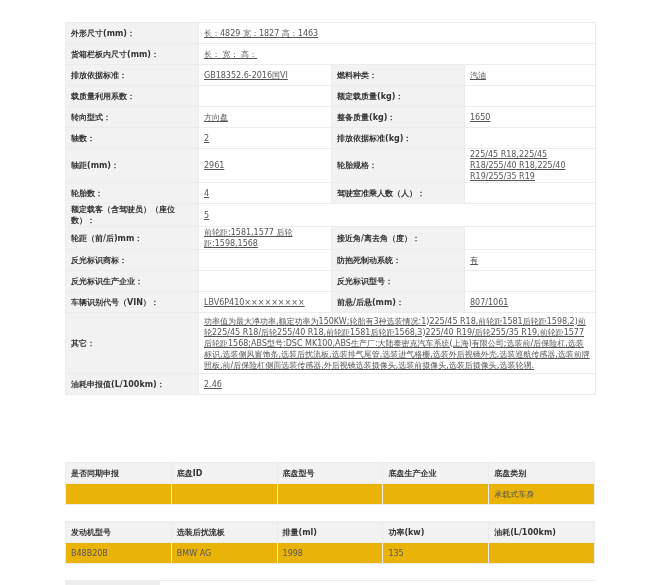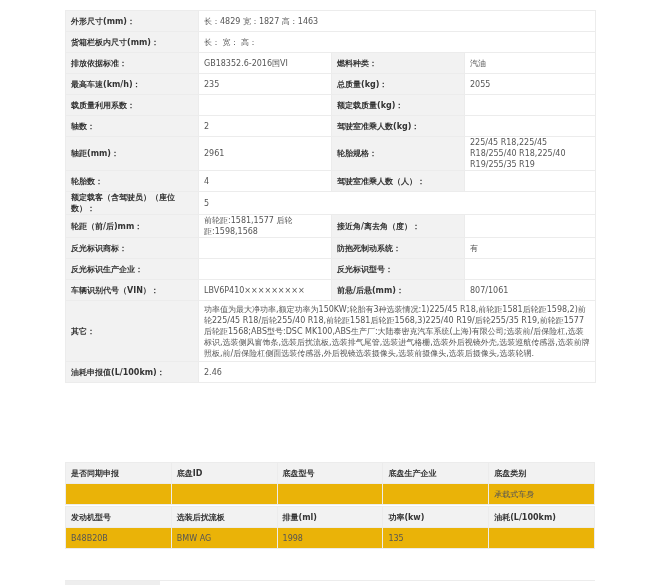--- a/index.html
+++ b/index.html
@@ -4,33 +4,33 @@
 <style>
   html, body { margin: 0; padding: 0; background: #ffffff; }
   body {
     width: 660px; height: 585px; overflow: hidden; position: relative;
     font-family: "DejaVu Sans", "Liberation Sans", sans-serif;
     font-size: 8px; color: #333;
   }
   .tbl { position: absolute; left: 65px; width: 530px; border-collapse: collapse; table-layout: fixed; }
   .tbl td { border: 1px solid #ececec; padding: 0 5px; vertical-align: middle; line-height: 11px; }
   .lbl { background: #f2f2f2; font-weight: bold; color: #333; }
-  .val { background: #ffffff; color: #555; }
+  .val { background: #ffffff; color: #555; text-decoration: underline; }
   .hdr td { background: #f2f2f2; font-weight: bold; color: #333; height: 20px; margin-left: 24px; }
   .data td { background: #eab308; color: #555; height: 20px; }
   .main td { height: 20px; }
   .main tr.tall td { height: 22px; }
   .main tr.other td { height: 60px; }
   .stub { position: absolute; left: 65px; top: 580px; width: 530px; height: 6px; border-top: 1px solid #ececec; }
   .stub .grey { width: 95px; height: 6px; background: #eeeeee; }
 </style>
 </head>
 <body>
 
-<table class="tbl main" style="top:10px;">
+<table class="tbl main" style="top:22px;">
   <colgroup>
       <col style="width:133px">
       <col style="width:133px">
       <col style="width:133px">
       <col style="width:131px">
     </colgroup>
   <tbody id="spec-body">
       <tr>
         <td class="lbl">外形尺寸(mm)：</td>
         <td class="val" colspan="3">长：4829 宽：1827 高：1463</td>
@@ -39,35 +39,35 @@
         <td class="lbl">货箱栏板内尺寸(mm)：</td>
         <td class="val" colspan="3">长： 宽： 高：</td>
       </tr>
       <tr>
         <td class="lbl">排放依据标准：</td>
         <td class="val">GB18352.6-2016国VI</td>
         <td class="lbl">燃料种类：</td>
         <td class="val">汽油</td>
       </tr>
       <tr>
-        <td class="lbl">最高车速(km/h)：</td>
-        <td class="val">235</td>
-        <td class="lbl">总质量(kg)：</td>
-        <td class="val">2055</td>
-      </tr>
-      <tr>
         <td class="lbl">载质量利用系数：</td>
         <td class="val"></td>
         <td class="lbl">额定载质量(kg)：</td>
         <td class="val"></td>
       </tr>
       <tr>
+        <td class="lbl">转向型式：</td>
+        <td class="val">方向盘</td>
+        <td class="lbl">整备质量(kg)：</td>
+        <td class="val">1650</td>
+      </tr>
+      <tr>
         <td class="lbl">轴数：</td>
         <td class="val">2</td>
-        <td class="lbl">驾驶室准乘人数(kg)：</td>
+        <td class="lbl">排放依据标准(kg)：</td>
         <td class="val"></td>
       </tr>
       <tr class="tall">
         <td class="lbl">轴距(mm)：</td>
         <td class="val">2961</td>
         <td class="lbl">轮胎规格：</td>
         <td class="val">225/45 R18,225/45 R18/255/40 R18,225/40 R19/255/35 R19</td>
       </tr>
       <tr>
         <td class="lbl">轮胎数：</td>
@@ -126,21 +126,21 @@
     <tr class="data" id="chassis-row">
         <td></td>
         <td></td>
         <td></td>
         <td></td>
         <td>承载式车身</td>
       </tr>
   </tbody>
 </table>
 
-<table class="tbl" style="top:506px;border-radius:21px;">
+<table class="tbl" style="top:521px;border-radius:21px;">
   <tbody>
     <tr class="hdr" id="engine-hdr">
         <td>发动机型号</td>
         <td>选装后扰流板</td>
         <td>排量(ml)</td>
         <td>功率(kw)</td>
         <td>油耗(L/100km)</td>
       </tr>
     <tr class="data" id="engine-row">
         <td>B48B20B</td>

